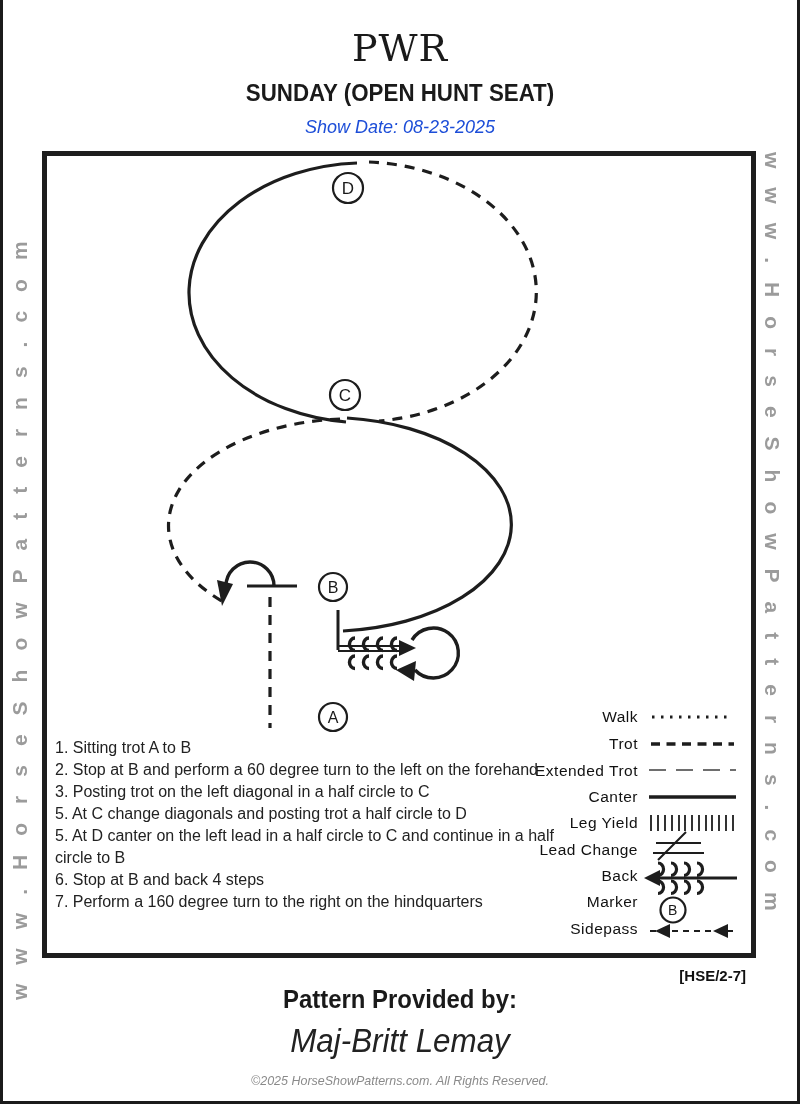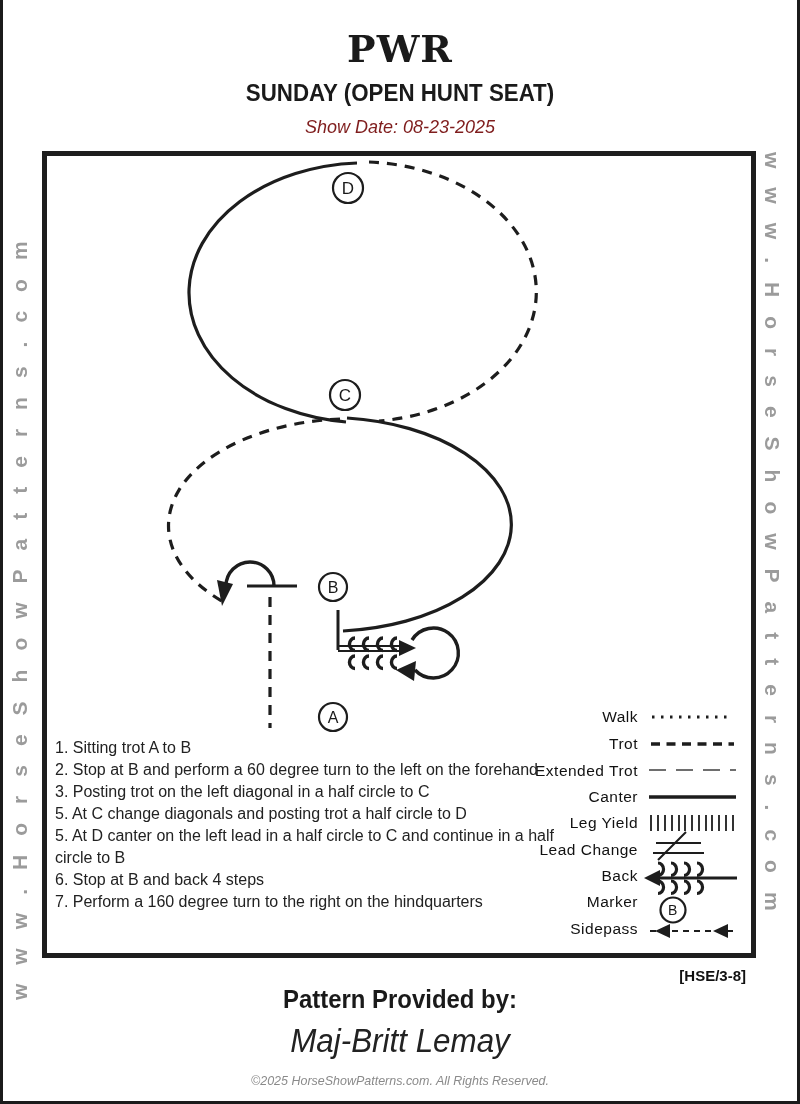--- a/index.html
+++ b/index.html
@@ -8,30 +8,30 @@
     font-family:"Liberation Sans",sans-serif;color:#1a1a1a;
   }
   .edge{position:absolute;background:#1b1b1b;}
   .edge-left{left:0;top:0;width:3px;height:1104px;}
   .edge-right{left:797px;top:0;width:3px;height:1104px;}
   .edge-bottom{left:0;top:1101px;width:800px;height:3px;}
 
   header{position:absolute;left:0;top:0;width:800px;text-align:center;}
   .page-title{
     margin:0;position:absolute;left:0;top:26px;width:800px;
-    font-family:"DejaVu Serif",serif;font-weight:bold;font-size:38px;letter-spacing:1px;
+    font-family:"DejaVu Serif",serif;font-weight:normal;font-size:38px;letter-spacing:1px;
   }
   .subtitle{
     margin:0;position:absolute;left:0;top:79px;width:800px;
     font-weight:bold;font-size:24px;letter-spacing:0px;
     transform:scaleX(.93);transform-origin:50% 50%;
   }
   .show-date{
     position:absolute;left:0;top:117px;width:800px;text-align:center;
-    font-style:italic;font-size:18px;color:#7f1d1d;
+    font-style:italic;font-size:18px;color:#1d4ed8;
   }
 
   .watermark{
     position:absolute;top:152px;height:848px;
     color:#9b9b9b;font-size:21px;font-weight:700;letter-spacing:19px;
     writing-mode:vertical-rl;white-space:nowrap;
   }
   .wm-left{left:8px;transform:rotate(180deg);transform-origin:50% 50%;}
   .wm-right{left:760px;}
 
@@ -173,19 +173,19 @@
 <div class="instructions">
   <div>1. Sitting trot A to B</div>
   <div>2. Stop at B and perform a 60 degree turn to the left on the forehand</div>
   <div>3. Posting trot on the left diagonal in a half circle to C</div>
   <div>5. At C change diagonals and posting trot a half circle to D</div>
   <div>5. At D canter on the left lead in a half circle to C and continue in  a half circle to B</div>
   <div>6. Stop at B and back 4 steps</div>
   <div>7. Perform a 160 degree turn to the right on the hindquarters</div>
 </div>
 
-<div class="pattern-code">[HSE/3-8]</div>
+<div class="pattern-code">[HSE/2-7]</div>
 
 <footer>
   <div class="provided-label">Pattern Provided by:</div>
   <div class="provided-name">Maj-Britt Lemay</div>
   <div class="copyright">©2025 HorseShowPatterns.com. All Rights Reserved.</div>
 </footer>
 
 </body></html>

